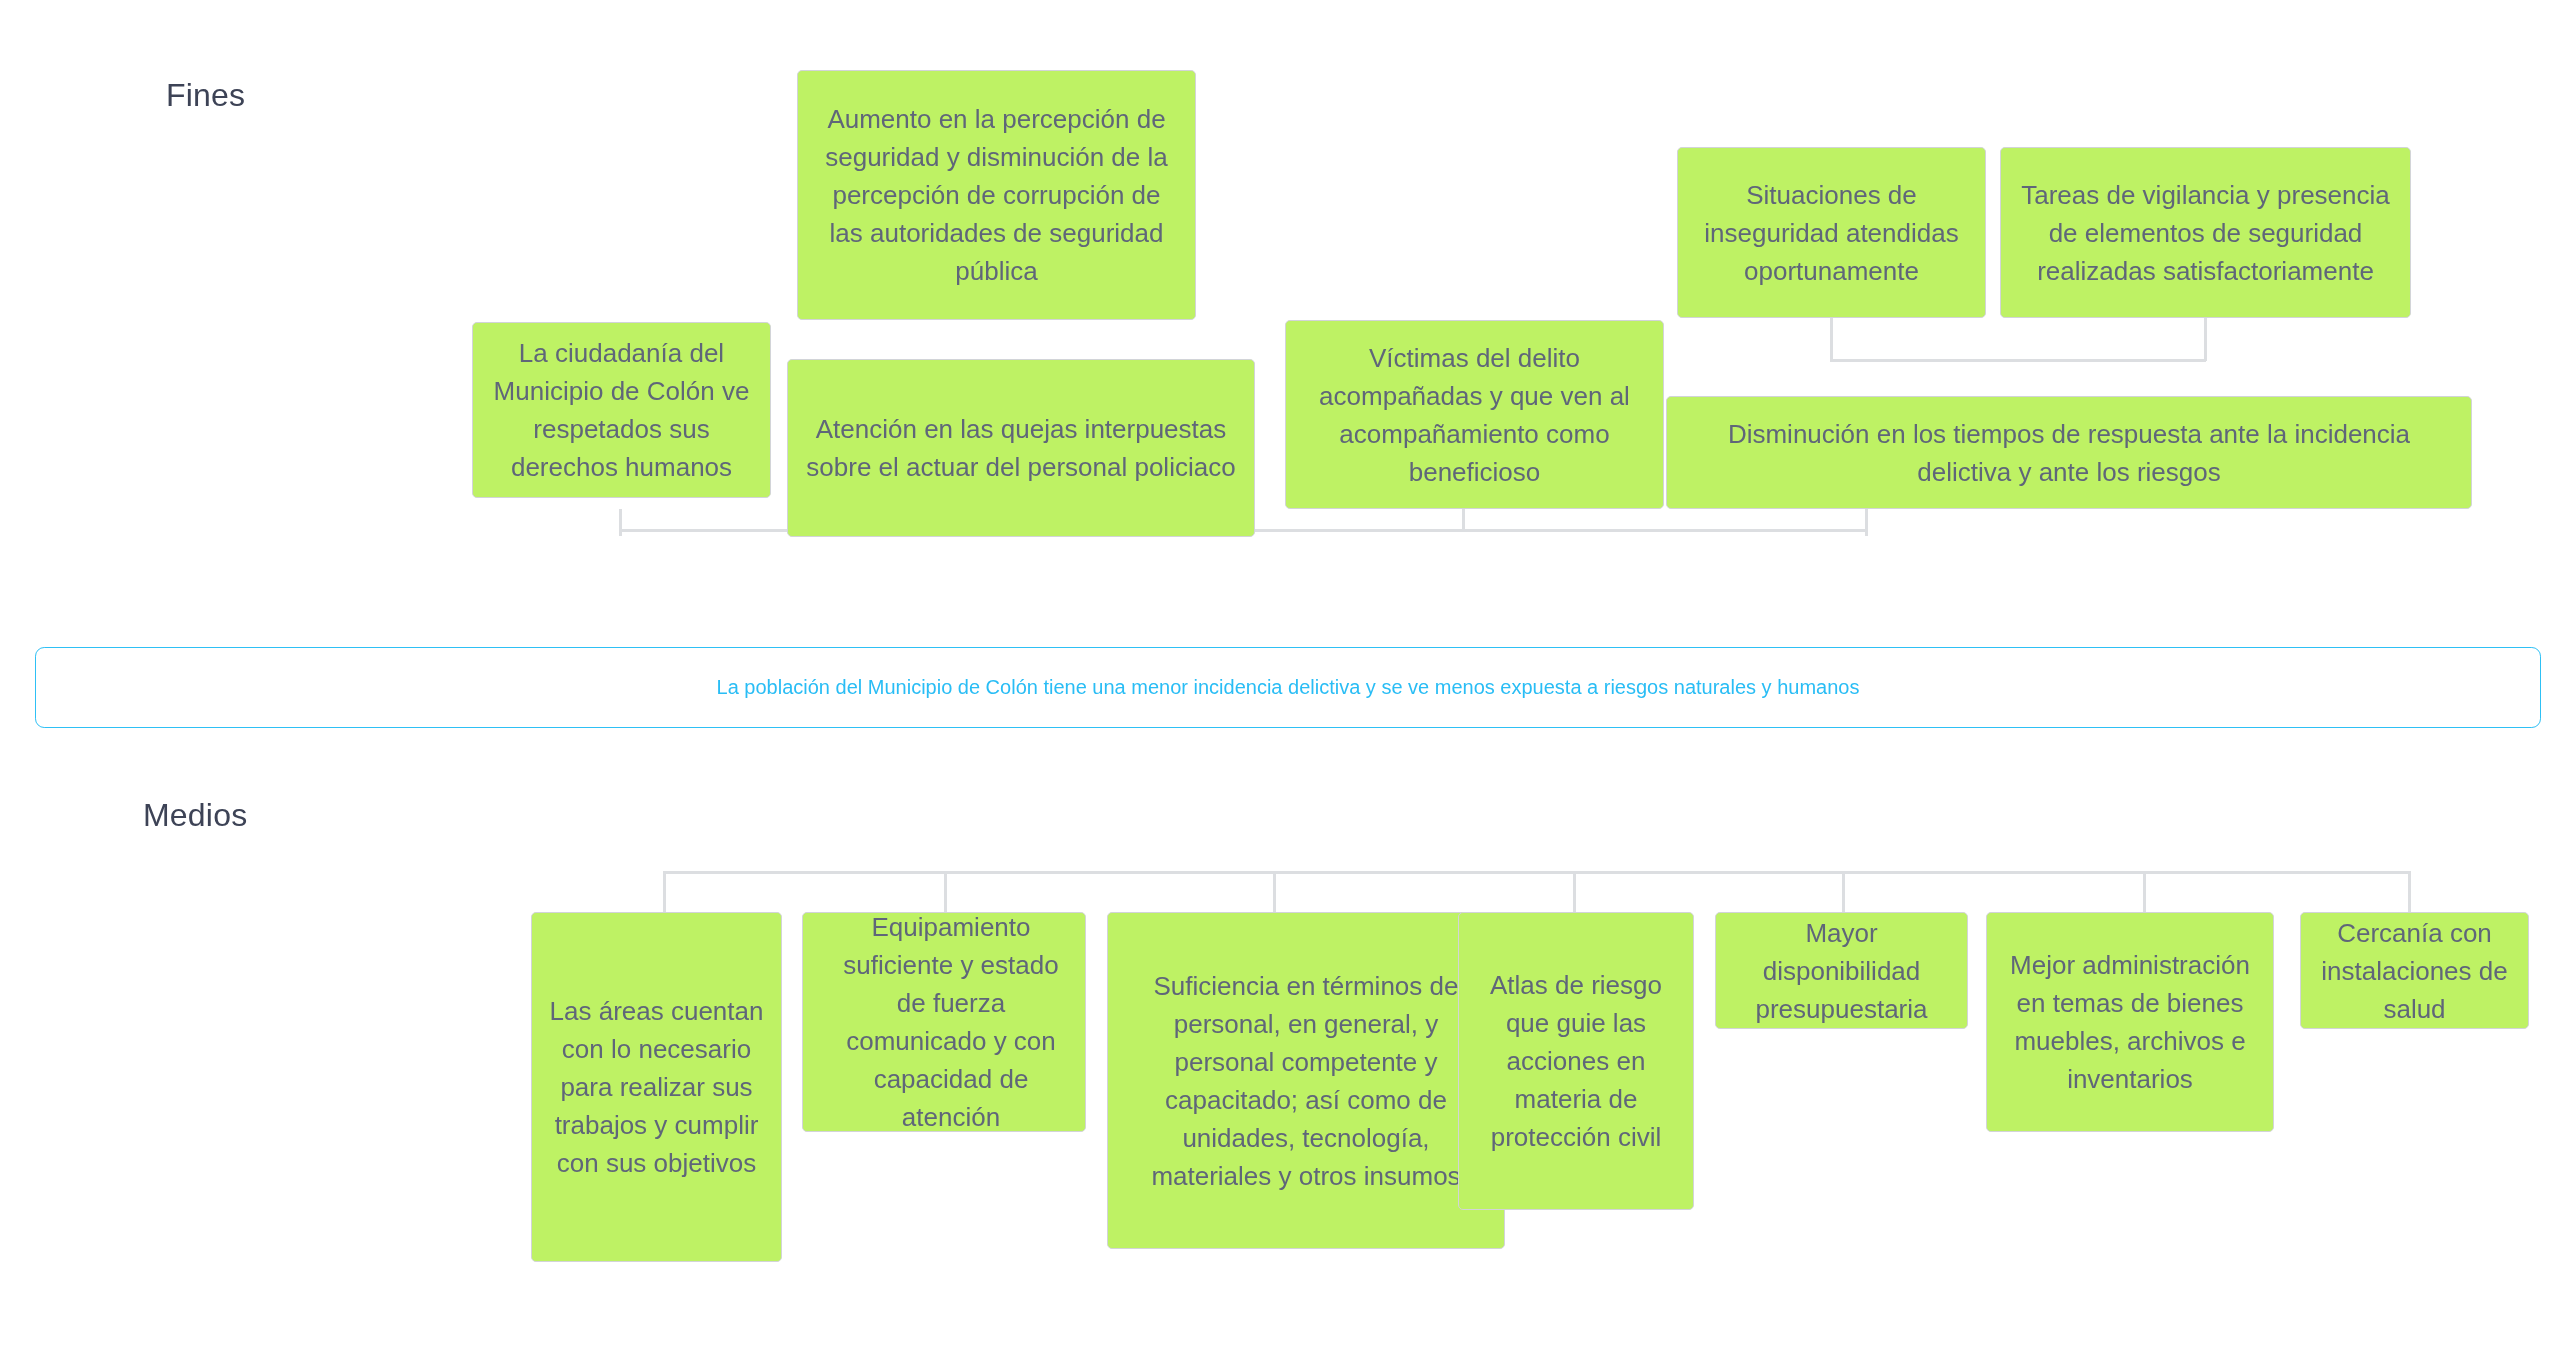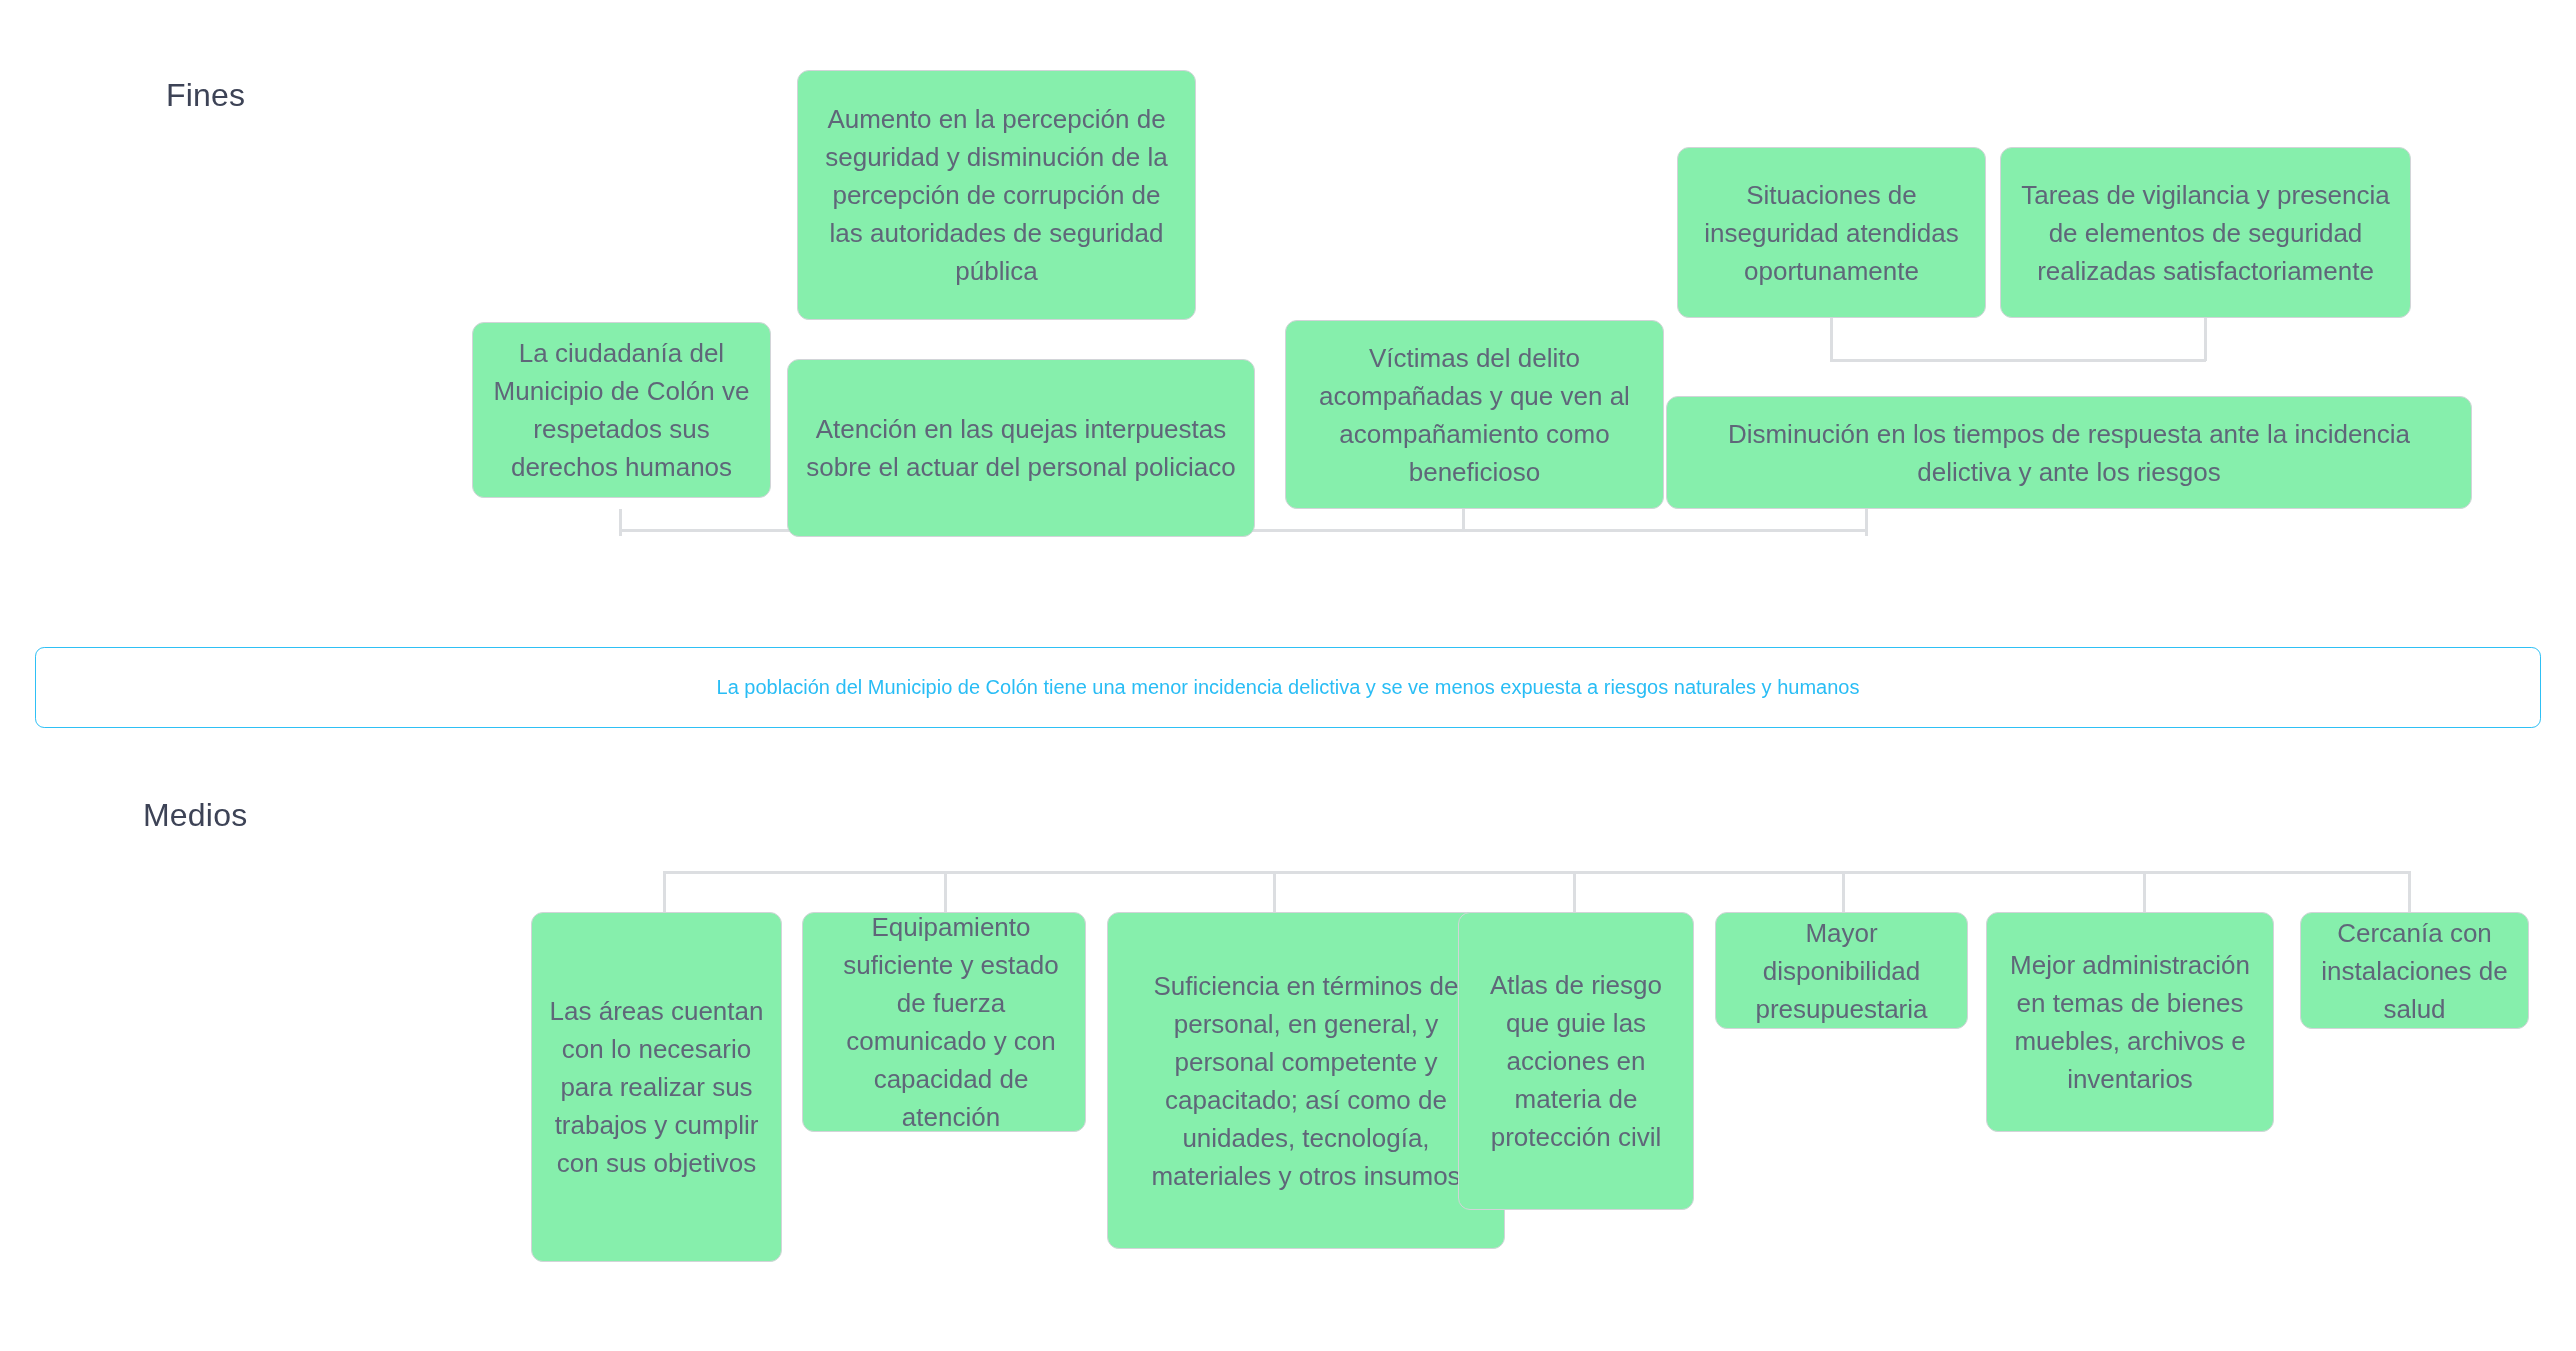--- a/index.html
+++ b/index.html
@@ -15,23 +15,23 @@
     color:#3d4356;
     font-size:32px;
     font-weight:400;
     letter-spacing:0.2px;
     white-space:nowrap;
   }
 
   .node{
     position:absolute;
     box-sizing:border-box;
-    background:#86efac;
+    background:#bef264;
     border:1.8px solid #d2d4d8;
-    border-radius:12px;
+    border-radius:5px;
     color:#5f6679;
     font-size:26px;
     line-height:38px;
     text-align:center;
     display:flex;
     align-items:center;
     justify-content:center;
     padding:9.2px 15px;
     z-index:3;
   }

